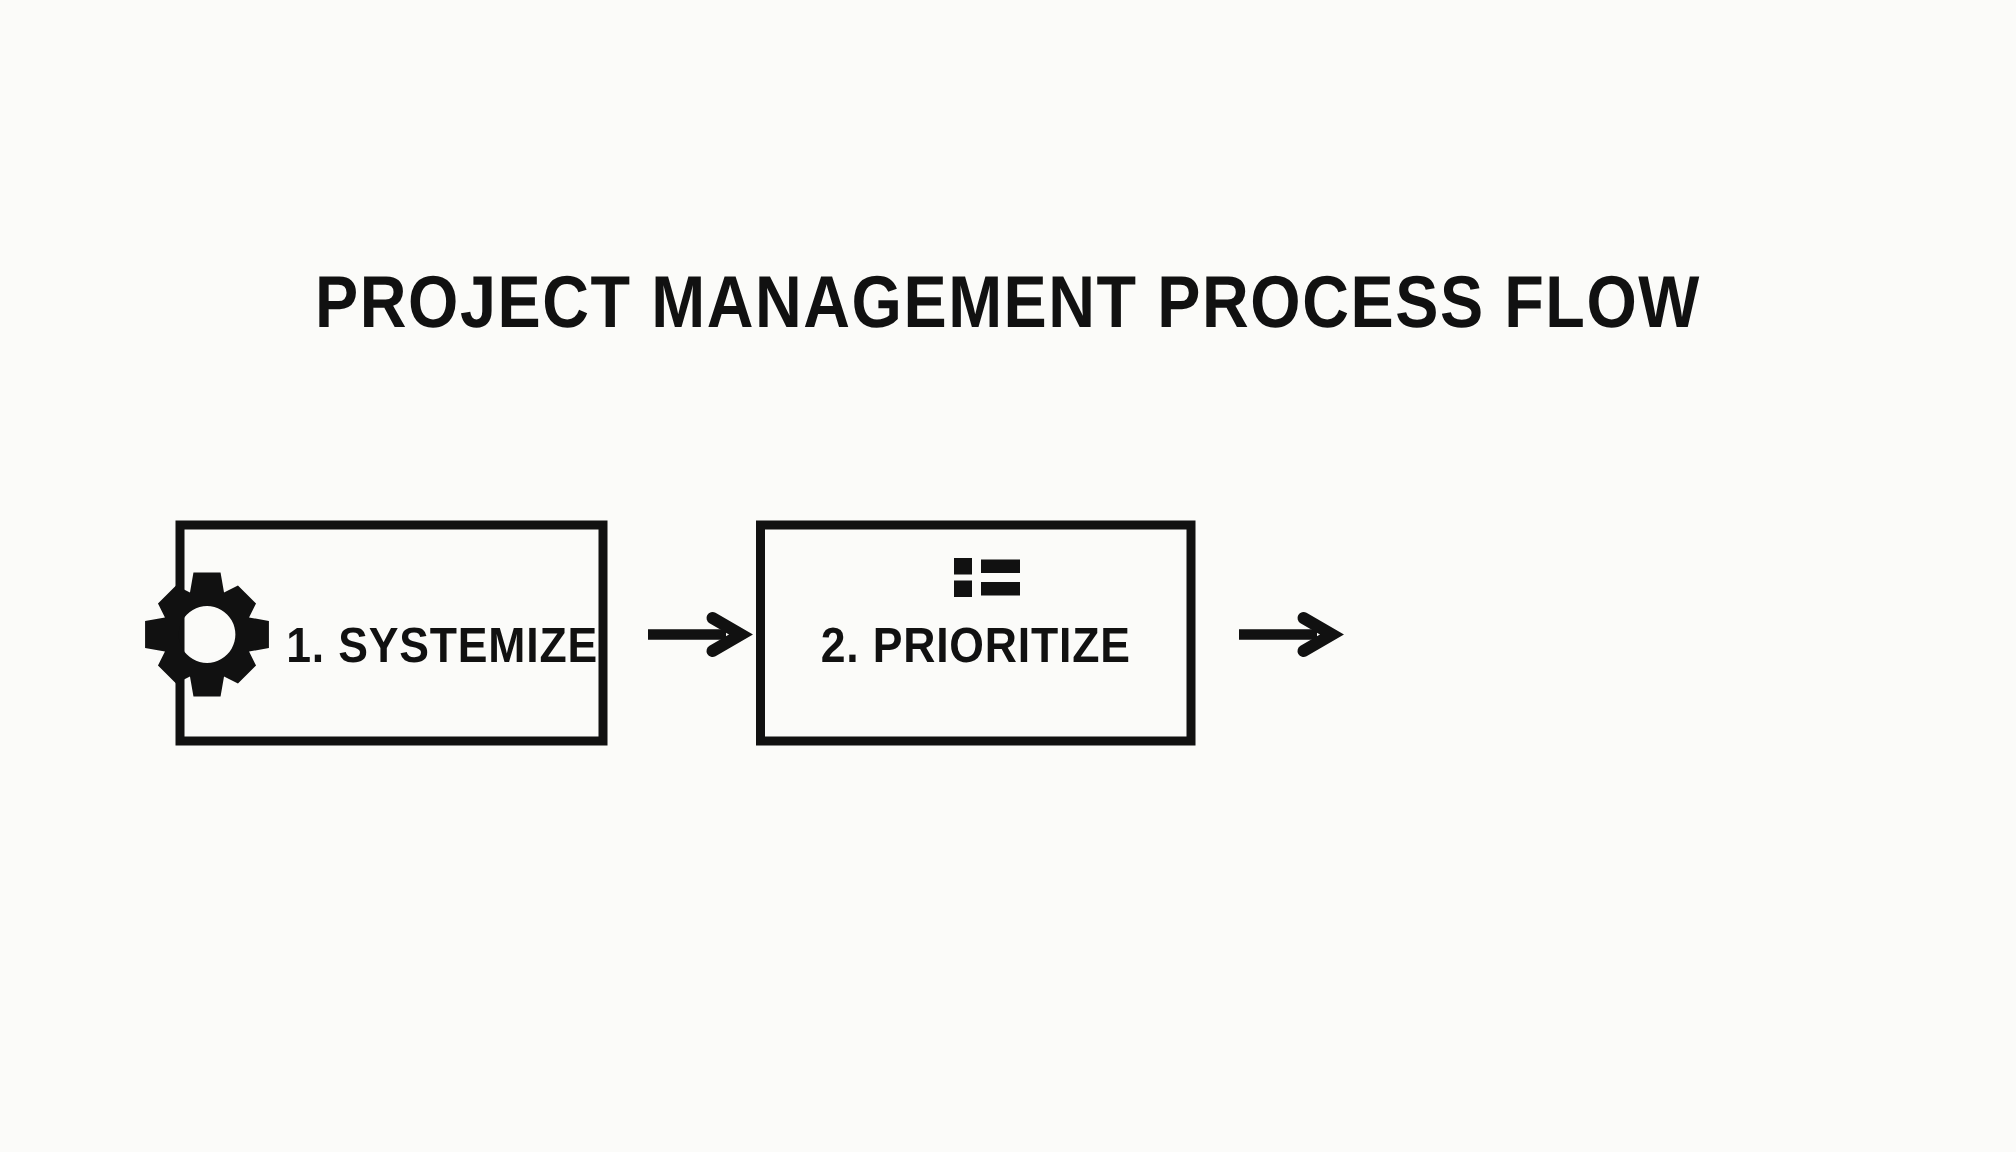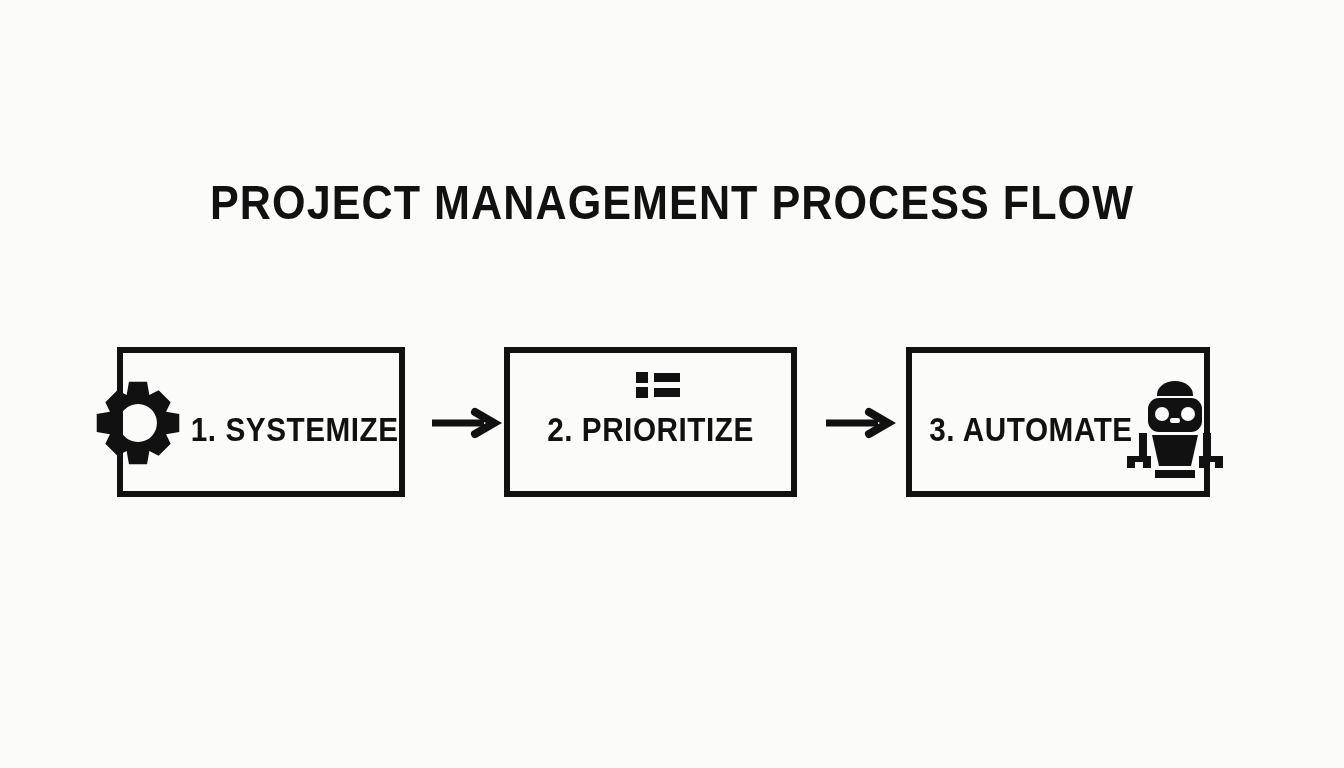--- a/index.html
+++ b/index.html
@@ -167,42 +167,15 @@
       <div id="label2" class="step-label">2. PRIORITIZE</div>
     </div>
 
     <div id="arrow2" class="arrow">
       <svg viewBox="0 0 66 26" width="66" height="26" aria-hidden="true">
         <line x1="0" y1="13" x2="52" y2="13" stroke="#111111" stroke-width="7"></line>
         <polyline points="43,2 62,13 43,24" fill="none" stroke="#111111" stroke-width="8" stroke-linecap="round" stroke-linejoin="miter"></polyline>
       </svg>
     </div>
 
-    <div id="box3" class="step-box">
-      <div id="label3" class="step-label">3. AUTOMATE</div>
-
-      <div class="icon-robot">
-        <svg viewBox="0 0 96 101" width="96" height="101" aria-hidden="true">
-
-          <path d="M 30 17 A 18 14 0 0 1 66 17 L 66 18 L 30 18 Z" fill="#111111"></path>
-
-          <rect x="21" y="20" width="54" height="34" rx="11" ry="11" fill="#111111"></rect>
-
-          <circle cx="35" cy="36" r="7" fill="#fbfbf9"></circle>
-          <circle cx="61" cy="36" r="7" fill="#fbfbf9"></circle>
-
-          <rect x="43" y="40" width="10" height="5" rx="2" fill="#fbfbf9"></rect>
-
-          <path d="M 25 57 L 71 57 L 64 88 L 32 88 Z" fill="#111111"></path>
-
-          <rect x="28" y="92" width="40" height="8" fill="#111111"></rect>
-
-          <path d="M 12 55 L 20 55 L 20 78 L 24 78 L 24 90 L 16 90 L 16 84
-                   L 8 84 L 8 90 L 0 90 L 0 78 L 12 78 Z" fill="#111111"></path>
-
-          <path d="M 76 55 L 84 55 L 84 78 L 96 78 L 96 90 L 88 90 L 88 84
-                   L 80 84 L 80 90 L 72 90 L 72 78 L 76 78 Z" fill="#111111"></path>
-        </svg>
-      </div>
-    </div>
 
   </div>
 </div>
 
 </body></html>

